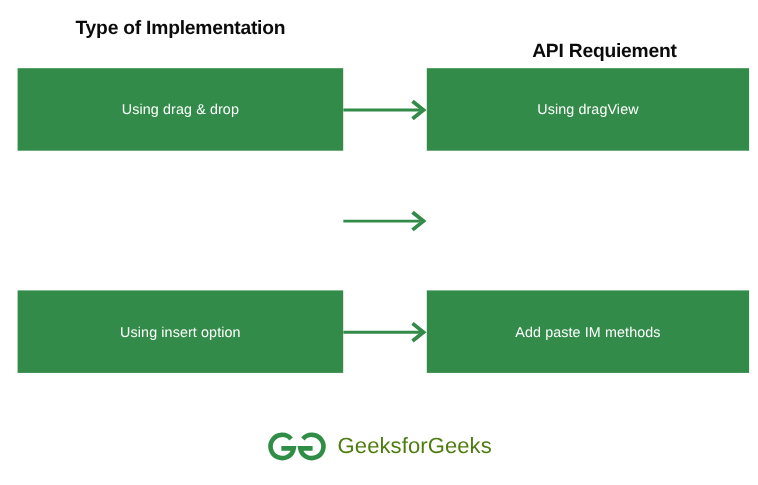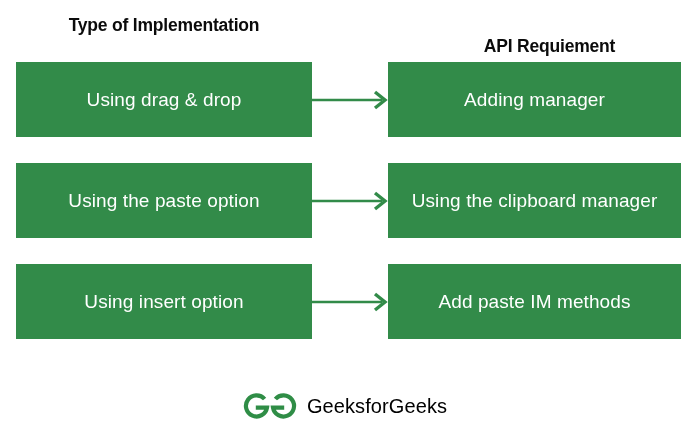--- a/index.html
+++ b/index.html
@@ -57,21 +57,21 @@
 
   .node {
     position: absolute;
     top: 0;
     height: 75px;
     background: #328B49;
     color: #ffffff;
     display: flex;
     align-items: center;
     justify-content: center;
-    font-size: 19px;
+    font-size: 13px;
     font-weight: normal;
     letter-spacing: 0.1px;
     box-sizing: border-box;
     padding: 0 8px;
     text-align: center;
     white-space: nowrap;
   }
   .node.left  { left: 16px;  width: 296px; }
   .node.right { left: 388px; width: 293px; }
 
@@ -99,21 +99,21 @@
   }
   .logo-mark {
     width: 56px;
     height: 32px;
     display: block;
     flex: 0 0 auto;
   }
   .logo-text {
     font-size: 20px;
     font-weight: normal;
-    color: #000000;
+    color: #4d7c0f;
     letter-spacing: 0.1px;
     line-height: 32px;
     white-space: nowrap;
   }
 </style>
 </head>
 <body>
 
 <div class="diagram">
 
@@ -125,34 +125,32 @@
   <div class="row r1">
     <div class="node left">Using drag &amp; drop</div>
 
     <div class="connector">
       <svg width="78" height="22" viewBox="0 0 78 22" xmlns="http://www.w3.org/2000/svg">
         <line x1="0" y1="11" x2="70" y2="11" stroke="#328B49" stroke-width="2.6"></line>
         <polyline points="63,3 73,11 63,19" fill="none" stroke="#328B49" stroke-width="3.4" stroke-linecap="butt" stroke-linejoin="miter"></polyline>
       </svg>
     </div>
 
-    <div class="node right">Adding manager</div>
+    <div class="node right">Using dragView</div>
   </div>
 
   <div class="row r2">
-    <div class="node left">Using the paste option</div>
 
     <div class="connector">
       <svg width="78" height="22" viewBox="0 0 78 22" xmlns="http://www.w3.org/2000/svg">
         <line x1="0" y1="11" x2="70" y2="11" stroke="#328B49" stroke-width="2.6"></line>
         <polyline points="63,3 73,11 63,19" fill="none" stroke="#328B49" stroke-width="3.4" stroke-linecap="butt" stroke-linejoin="miter"></polyline>
       </svg>
     </div>
 
-    <div class="node right">Using the clipboard manager</div>
   </div>
 
   <div class="row r3">
     <div class="node left">Using insert option</div>
 
     <div class="connector">
       <svg width="78" height="22" viewBox="0 0 78 22" xmlns="http://www.w3.org/2000/svg">
         <line x1="0" y1="11" x2="70" y2="11" stroke="#328B49" stroke-width="2.6"></line>
         <polyline points="63,3 73,11 63,19" fill="none" stroke="#328B49" stroke-width="3.4" stroke-linecap="butt" stroke-linejoin="miter"></polyline>
       </svg>

